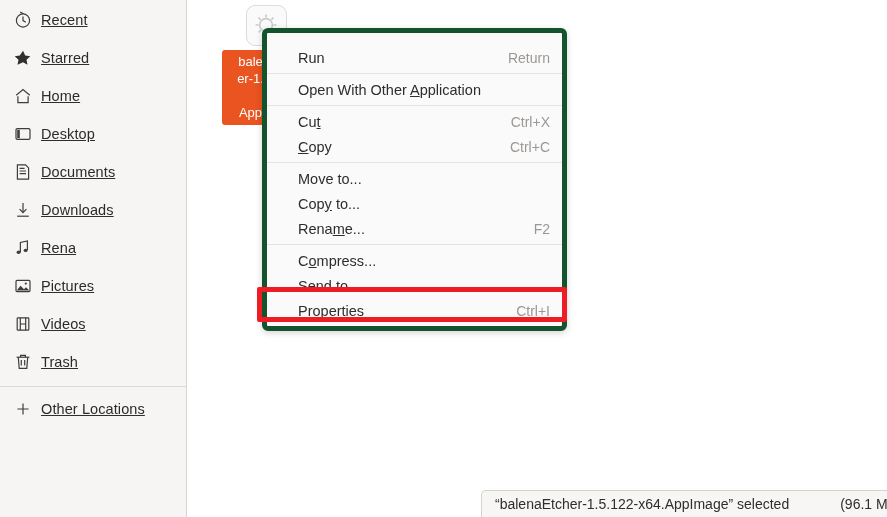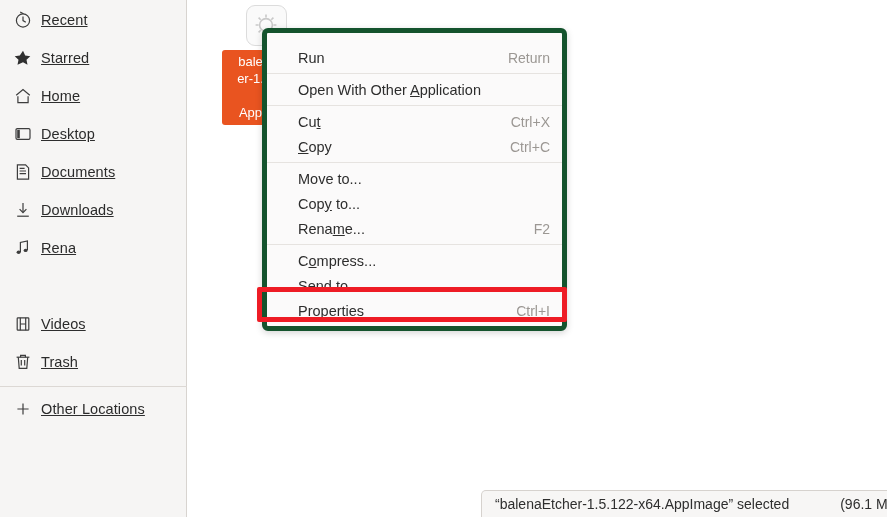--- a/index.html
+++ b/index.html
@@ -244,20 +244,30 @@
     <span class="side-ico">
       <svg width="18" height="18" viewBox="0 0 18 18" fill="none" stroke="#3d3d3d" stroke-width="1.2">
         <path d="M6.4 13V3.4l7-1.4V11"></path>
           <ellipse cx="4.6" cy="13.3" rx="2" ry="1.7" fill="#3d3d3d" stroke="none"></ellipse>
         <ellipse cx="11.6" cy="11.4" rx="2" ry="1.7" fill="#3d3d3d" stroke="none"></ellipse>
       </svg>
     </span>
     <span class="side-label">Rena</span>
   </div>
 
+  <div class="side-row" style="top:269px">
+    <span class="side-ico">
+      <svg width="18" height="18" viewBox="0 0 18 18" fill="none" stroke="#3d3d3d" stroke-width="1.2">
+        <rect x="2" y="3.4" width="14" height="11.2" rx="1"></rect>
+        <circle cx="11.8" cy="6.6" r="1.1" fill="#3d3d3d" stroke="none"></circle>
+        <path d="M2.6 13.4l4-4.6 3.4 3.4 2-1.9 3.4 3.1" fill="#3d3d3d" stroke="none"></path>
+      </svg>
+    </span>
+    <span class="side-label">Pictures</span>
+  </div>
 
   <div class="side-row" style="top:307px">
     <span class="side-ico">
       <svg width="18" height="18" viewBox="0 0 18 18" fill="none" stroke="#3d3d3d" stroke-width="1.2">
         <rect x="3.2" y="2.8" width="11.6" height="12.4" rx=".8"></rect>
         <path d="M6.3 2.8v12.4M11.7 2.8v12.4M6.3 9h5.4"></path>
       </svg>
     </span>
     <span class="side-label">Videos</span>
   </div>

